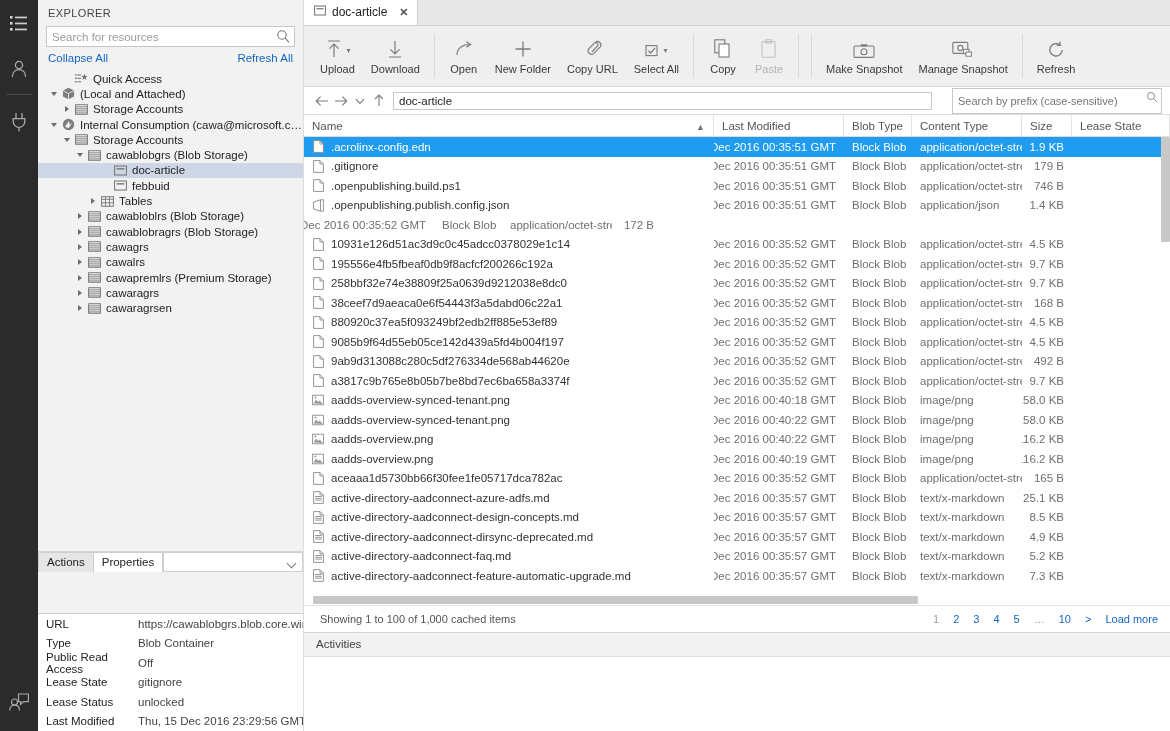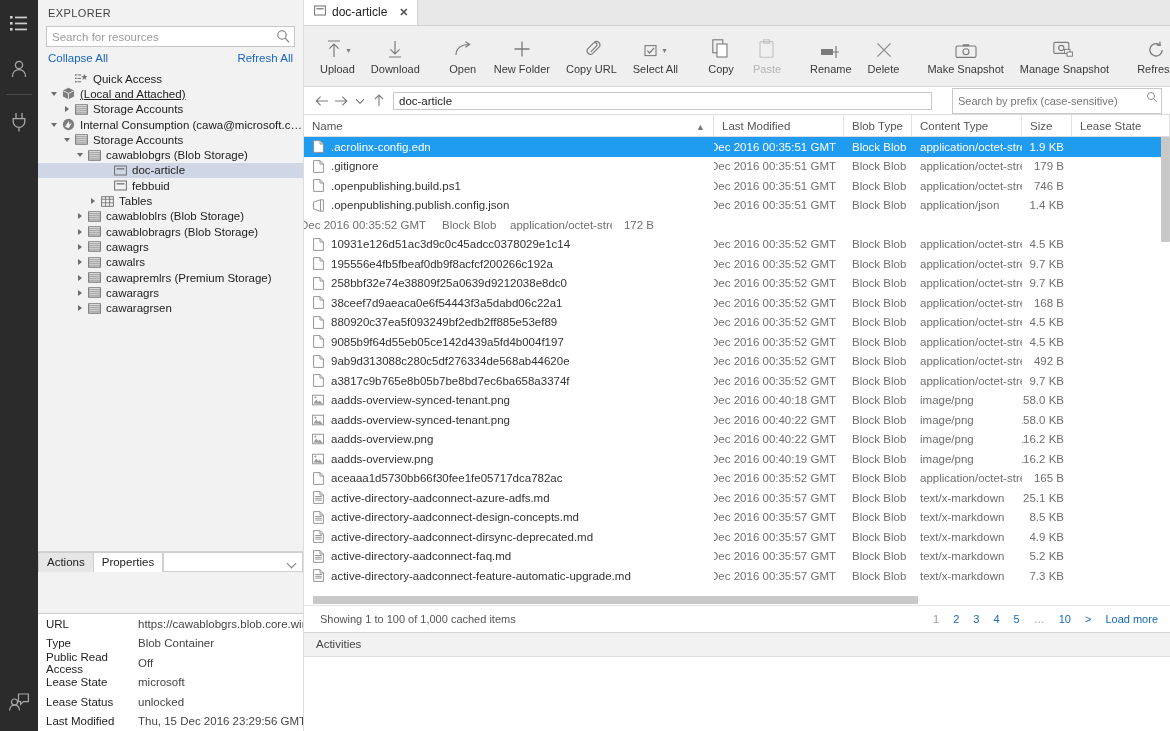--- a/index.html
+++ b/index.html
@@ -227,21 +227,21 @@
               <rect x="0" y="5" width="1.6" height="1.6" fill="#6f6f6f"></rect>
               <rect x="0" y="8.7" width="1.6" height="1.6" fill="#6f6f6f"></rect>
               <rect x="2.6" y="1.6" width="4" height="1.1" fill="#6f6f6f"></rect>
               <rect x="2.6" y="5.3" width="4" height="1.1" fill="#6f6f6f"></rect>
               <rect x="2.6" y="9" width="4" height="1.1" fill="#6f6f6f"></rect>
               <path d="M10.2 0.8 L11.1 3.4 L13.7 3.4 L11.6 5 L12.4 7.6 L10.2 6 L8 7.6 L8.8 5 L6.7 3.4 L9.3 3.4 Z" fill="#6f6f6f"></path>
             </svg>
           </span>
           <span class="tlabel">Quick Access</span>
         </div>
-        <div class="tnode" style="padding-left: 10px; text-decoration: underline;">
+        <div class="tnode" style="padding-left: 10px;">
           <span class="twist open">
             <i></i>
           </span>
           <span class="tico">
             <svg viewBox="0 0 14 14" width="13" height="13">
               <path d="M7 0.8 L13 3.9 L13 10.1 L7 13.2 L1 10.1 L1 3.9 Z" fill="#7d7d7d"></path>
               <path d="M1 3.9 L7 7 L13 3.9 M7 7 L7 13.2" stroke="#f2f2f2" stroke-width="0.9" fill="none"></path>
             </svg>
           </span>
           <span class="tlabel">(Local and Attached)</span>
@@ -461,21 +461,21 @@
           <div class="prow">
             <div class="pkey">Type</div>
             <div class="pval">Blob Container</div>
           </div>
           <div class="prow">
             <div class="pkey">Public Read Access</div>
             <div class="pval">Off</div>
           </div>
           <div class="prow">
             <div class="pkey">Lease State</div>
-            <div class="pval">microsoft</div>
+            <div class="pval">gitignore</div>
           </div>
           <div class="prow">
             <div class="pkey">Lease Status</div>
             <div class="pval">unlocked</div>
           </div>
           <div class="prow">
             <div class="pkey">Last Modified</div>
             <div class="pval">Thu, 15 Dec 2016 23:29:56 GMT</div>
           </div>
         </div>
@@ -572,39 +572,20 @@
             <div class="ic">
               <svg viewBox="0 0 18 20" width="18" height="20">
                 <rect x="2" y="2.6" width="13" height="15.6" rx="1" fill="none" stroke="#c2c2c2" stroke-width="1.1"></rect>
                 <rect x="5.6" y="0.8" width="5.8" height="3.4" fill="none" stroke="#c2c2c2" stroke-width="1.1"></rect>
               </svg>
             </div>
             <div class="lbl">Paste</div>
           </div>
         </div>
         <div class="tdiv"></div>
-        <div class="tgroup">
-          <div class="tbtn">
-            <div class="ic">
-              <svg viewBox="0 0 22 14" width="22" height="14">
-                <rect x="1" y="4" width="12" height="6" fill="#7b7b7b"></rect>
-                <path d="M16 1 L16 13 M13 7 L19 7" fill="none" stroke="#7b7b7b" stroke-width="1.2"></path>
-              </svg>
-            </div>
-            <div class="lbl">Rename</div>
-          </div>
-          <div class="tbtn">
-            <div class="ic">
-              <svg viewBox="0 0 18 18" width="18" height="18">
-                <path d="M2.4 2.4 L15.6 15.6 M15.6 2.4 L2.4 15.6" fill="none" stroke="#8b8b8b" stroke-width="1.3"></path>
-              </svg>
-            </div>
-            <div class="lbl">Delete</div>
-          </div>
-        </div>
         <div class="tdiv"></div>
         <div class="tgroup">
           <div class="tbtn">
             <div class="ic">
               <svg viewBox="0 0 22 16" width="22" height="16">
                 <rect x="1" y="3" width="20" height="11.4" rx="1.4" fill="none" stroke="#7b7b7b" stroke-width="1.1"></rect>
                 <circle cx="11" cy="8.7" r="3" fill="none" stroke="#7b7b7b" stroke-width="1.1"></circle>
                 <rect x="7.6" y="1.2" width="6.8" height="2" rx="0.6" fill="#7b7b7b"></rect>
               </svg>
             </div>

